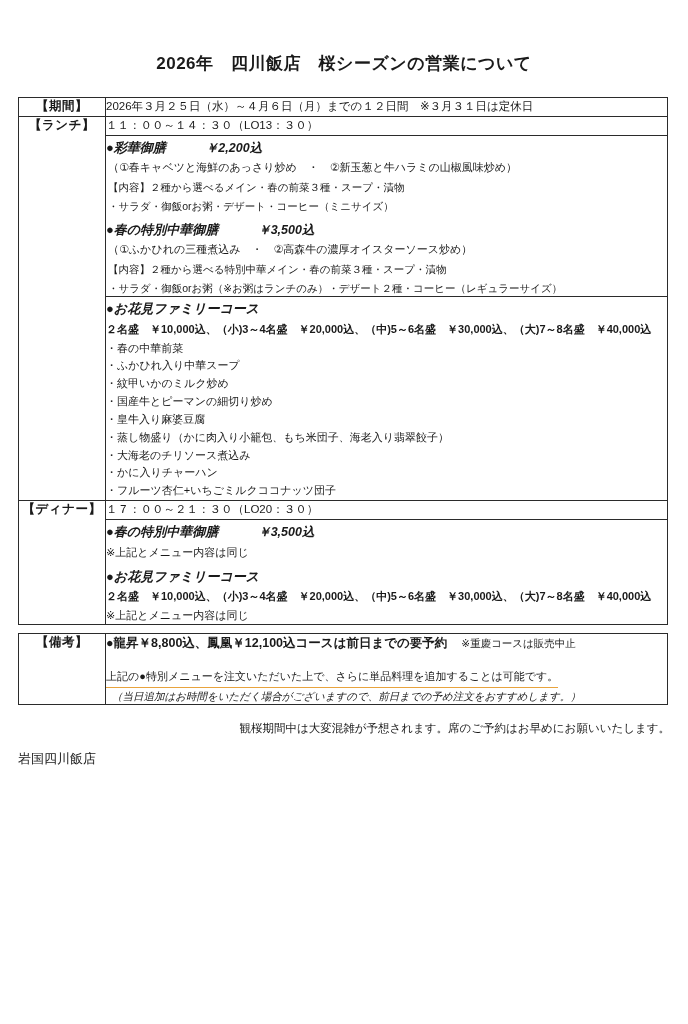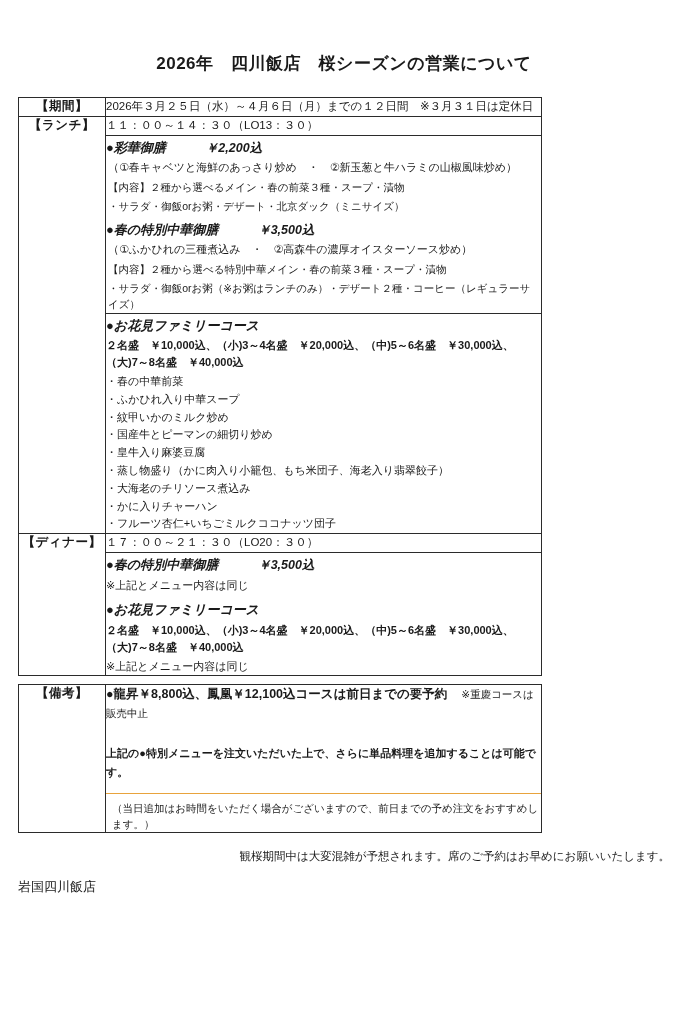--- a/index.html
+++ b/index.html
@@ -24,21 +24,21 @@
   }
   .doc-title {
     text-align: center;
     font-size: 17px;
     font-weight: bold;
     letter-spacing: 0.5px;
     margin-top: 52px;
     margin-bottom: 22px;
   }
   table.sheet {
-    width: 524px;
+    width: 650px;
     border-collapse: collapse;
     table-layout: fixed;
   }
   table.sheet td {
     border: 1px solid #2b2b2b;
     vertical-align: top;
     padding: 0;
   }
   td.label {
     width: 86px;
@@ -112,28 +112,28 @@
   .remarks-head .small-note {
     font-weight: normal;
     font-size: 10.5px;
     margin-left: 14px;
   }
   .underline-orange {
     display: inline-block;
     border-bottom: 1.5px solid #e8a33d;
     font-size: 11px;
     line-height: 1.7;
-    padding-bottom: 11px;
-    margin-top: 22px;
-    font-weight: bold;
+    padding-bottom: 1px;
+    margin-top: 14px;
   }
   .paren-note {
     font-size: 10.5px;
-    margin-top: 6px;
+    margin-top: 0;
     margin-left: 6px;
+    font-style: italic;
   }
   .stop-list {
     font-size: 11px;
     line-height: 1.75;
   }
   .footer {
     margin-top: 16px;
     font-size: 11.5px;
     text-align: right;
   }
@@ -167,21 +167,21 @@
       <td class="body">１１：００～１４：３０（LO13：３０）</td>
     </tr>
     <tr>
       <td class="body">
         <div class="grp">
           <div class="bullet-head">
             <span>●彩華御膳</span><span class="price">￥2,200込</span>
           </div>
           <div class="sub">（①春キャベツと海鮮のあっさり炒め　・　②新玉葱と牛ハラミの山椒風味炒め）</div>
           <div class="content-note">【内容】２種から選べるメイン・春の前菜３種・スープ・漬物</div>
-          <div class="content-note">・サラダ・御飯orお粥・デザート・北京ダック（ミニサイズ）</div>
+          <div class="content-note">・サラダ・御飯orお粥・デザート・コーヒー（ミニサイズ）</div>
         </div>
         <div class="grp">
           <div class="bullet-head">
             <span>●春の特別中華御膳</span><span class="price">￥3,500込</span>
           </div>
           <div class="sub">（①ふかひれの三種煮込み　・　②高森牛の濃厚オイスターソース炒め）</div>
           <div class="content-note">【内容】２種から選べる特別中華メイン・春の前菜３種・スープ・漬物</div>
           <div class="content-note">・サラダ・御飯orお粥（※お粥はランチのみ）・デザート２種・コーヒー（レギュラーサイズ）</div>
         </div>
       </td>

